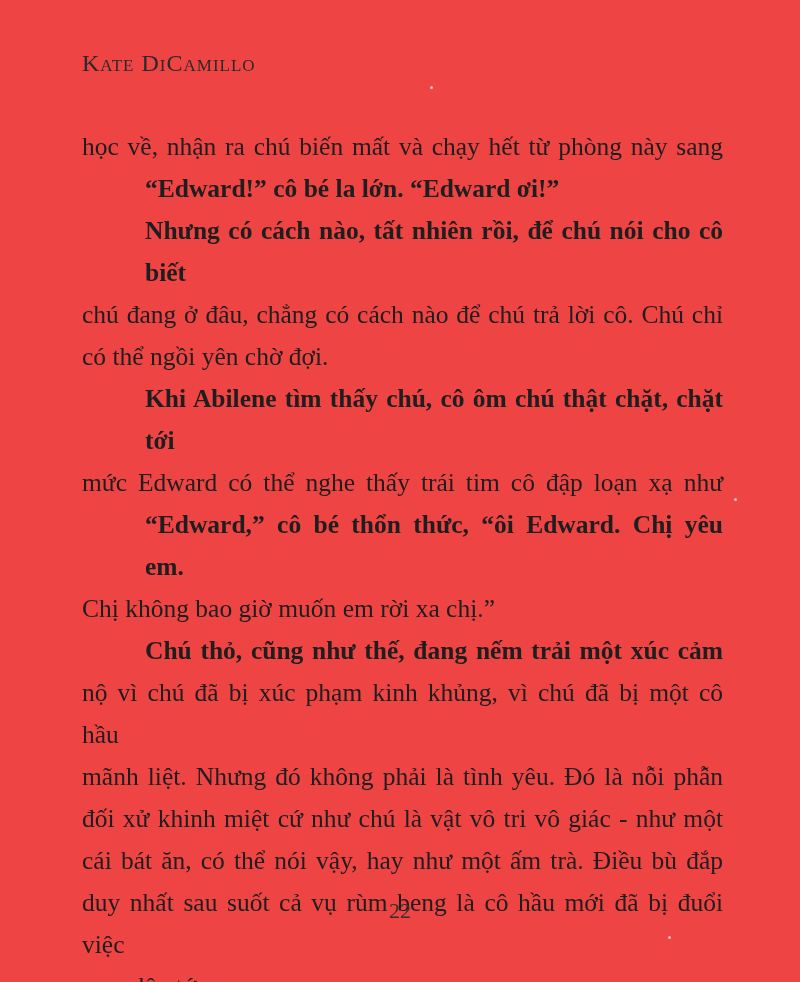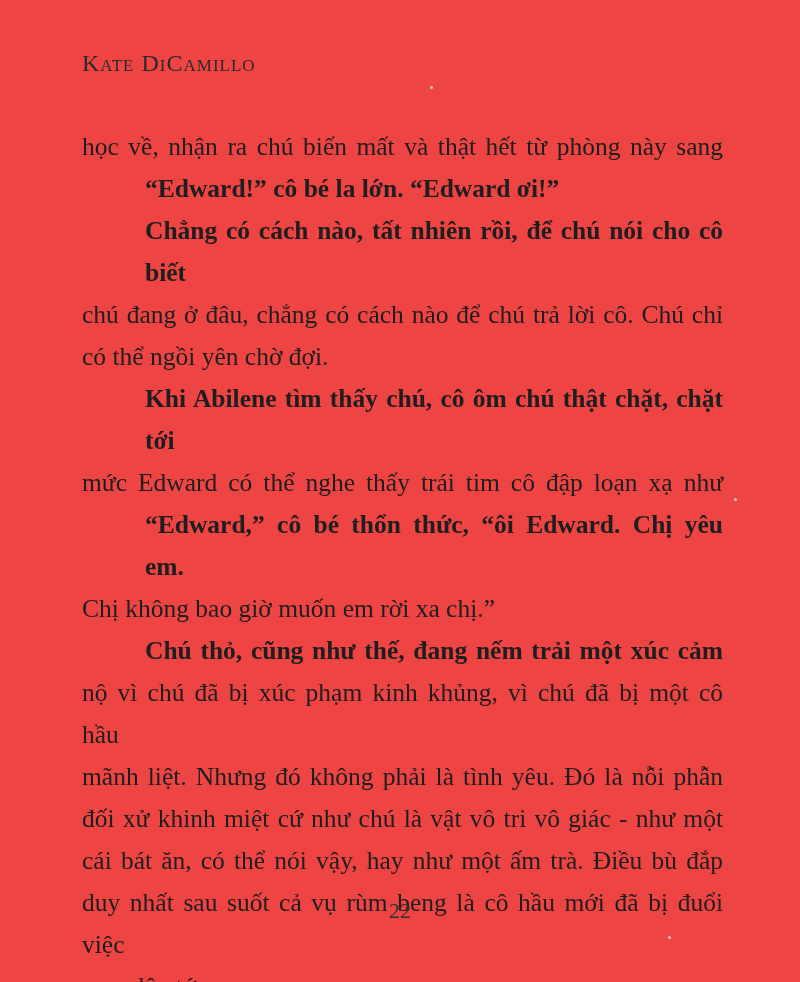--- a/index.html
+++ b/index.html
@@ -68,23 +68,23 @@
   .speck.s3 { left: 668px; top: 936px; width: 3px; height: 3px; }
 </style>
 </head>
 <body>
 
 <div class="page">
 
   <div class="running-header">Kate DiCamillo</div>
 
   <div class="body-text">
-    <div class="line justify">học về, nhận ra chú biến mất và thật hết từ phòng này sang</div>
+    <div class="line justify">học về, nhận ra chú biến mất và chạy hết từ phòng này sang</div>
     <div class="line indent">“Edward!” cô bé la lớn. “Edward ơi!”</div>
-    <div class="line indent justify">Chẳng có cách nào, tất nhiên rồi, để chú nói cho cô biết</div>
+    <div class="line indent justify">Nhưng có cách nào, tất nhiên rồi, để chú nói cho cô biết</div>
     <div class="line justify">chú đang ở đâu, chẳng có cách nào để chú trả lời cô. Chú chỉ</div>
     <div class="line">có thể ngồi yên chờ đợi.</div>
     <div class="line indent justify">Khi Abilene tìm thấy chú, cô ôm chú thật chặt, chặt tới</div>
     <div class="line justify">mức Edward có thể nghe thấy trái tim cô đập loạn xạ như</div>
     <div class="line indent justify">“Edward,” cô bé thổn thức, “ôi Edward. Chị yêu em.</div>
     <div class="line">Chị không bao giờ muốn em rời xa chị.”</div>
     <div class="line indent justify">Chú thỏ, cũng như thế, đang nếm trải một xúc cảm</div>
     <div class="line justify">nộ vì chú đã bị xúc phạm kinh khủng, vì chú đã bị một cô hầu</div>
     <div class="line justify">mãnh liệt. Nhưng đó không phải là tình yêu. Đó là nỗi phẫn</div>
     <div class="line justify">đối xử khinh miệt cứ như chú là vật vô tri vô giác - như một</div>

